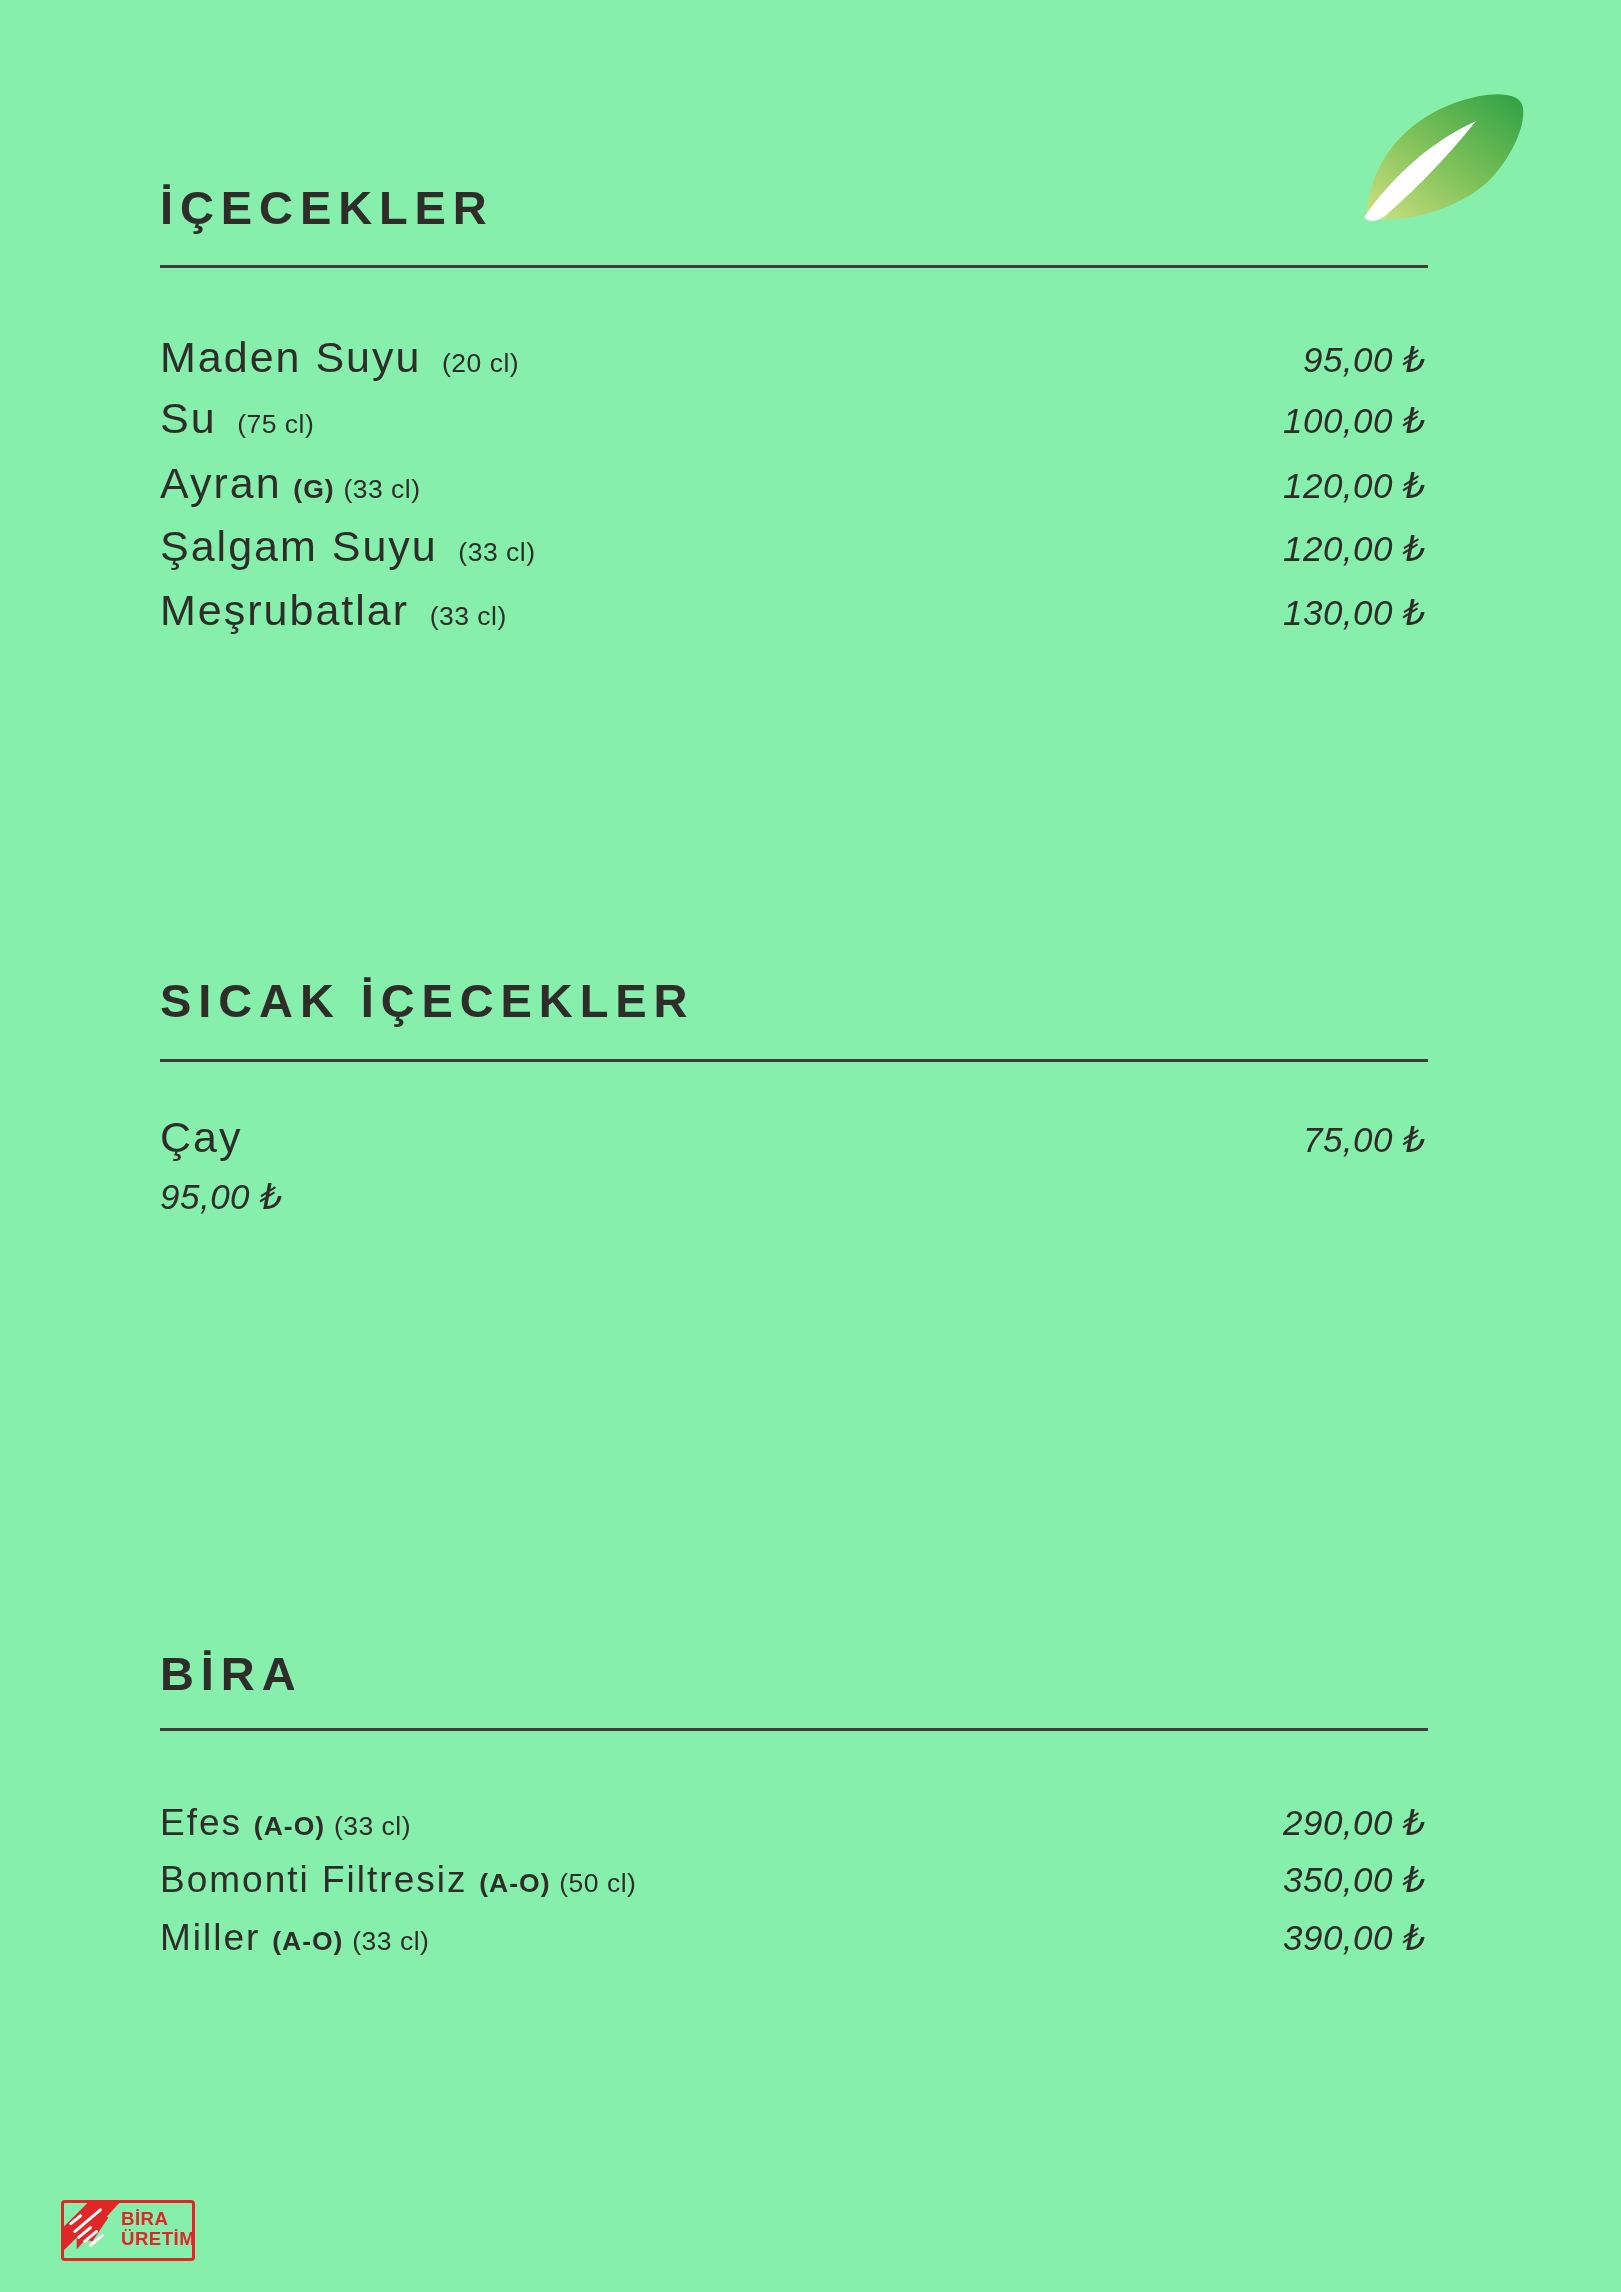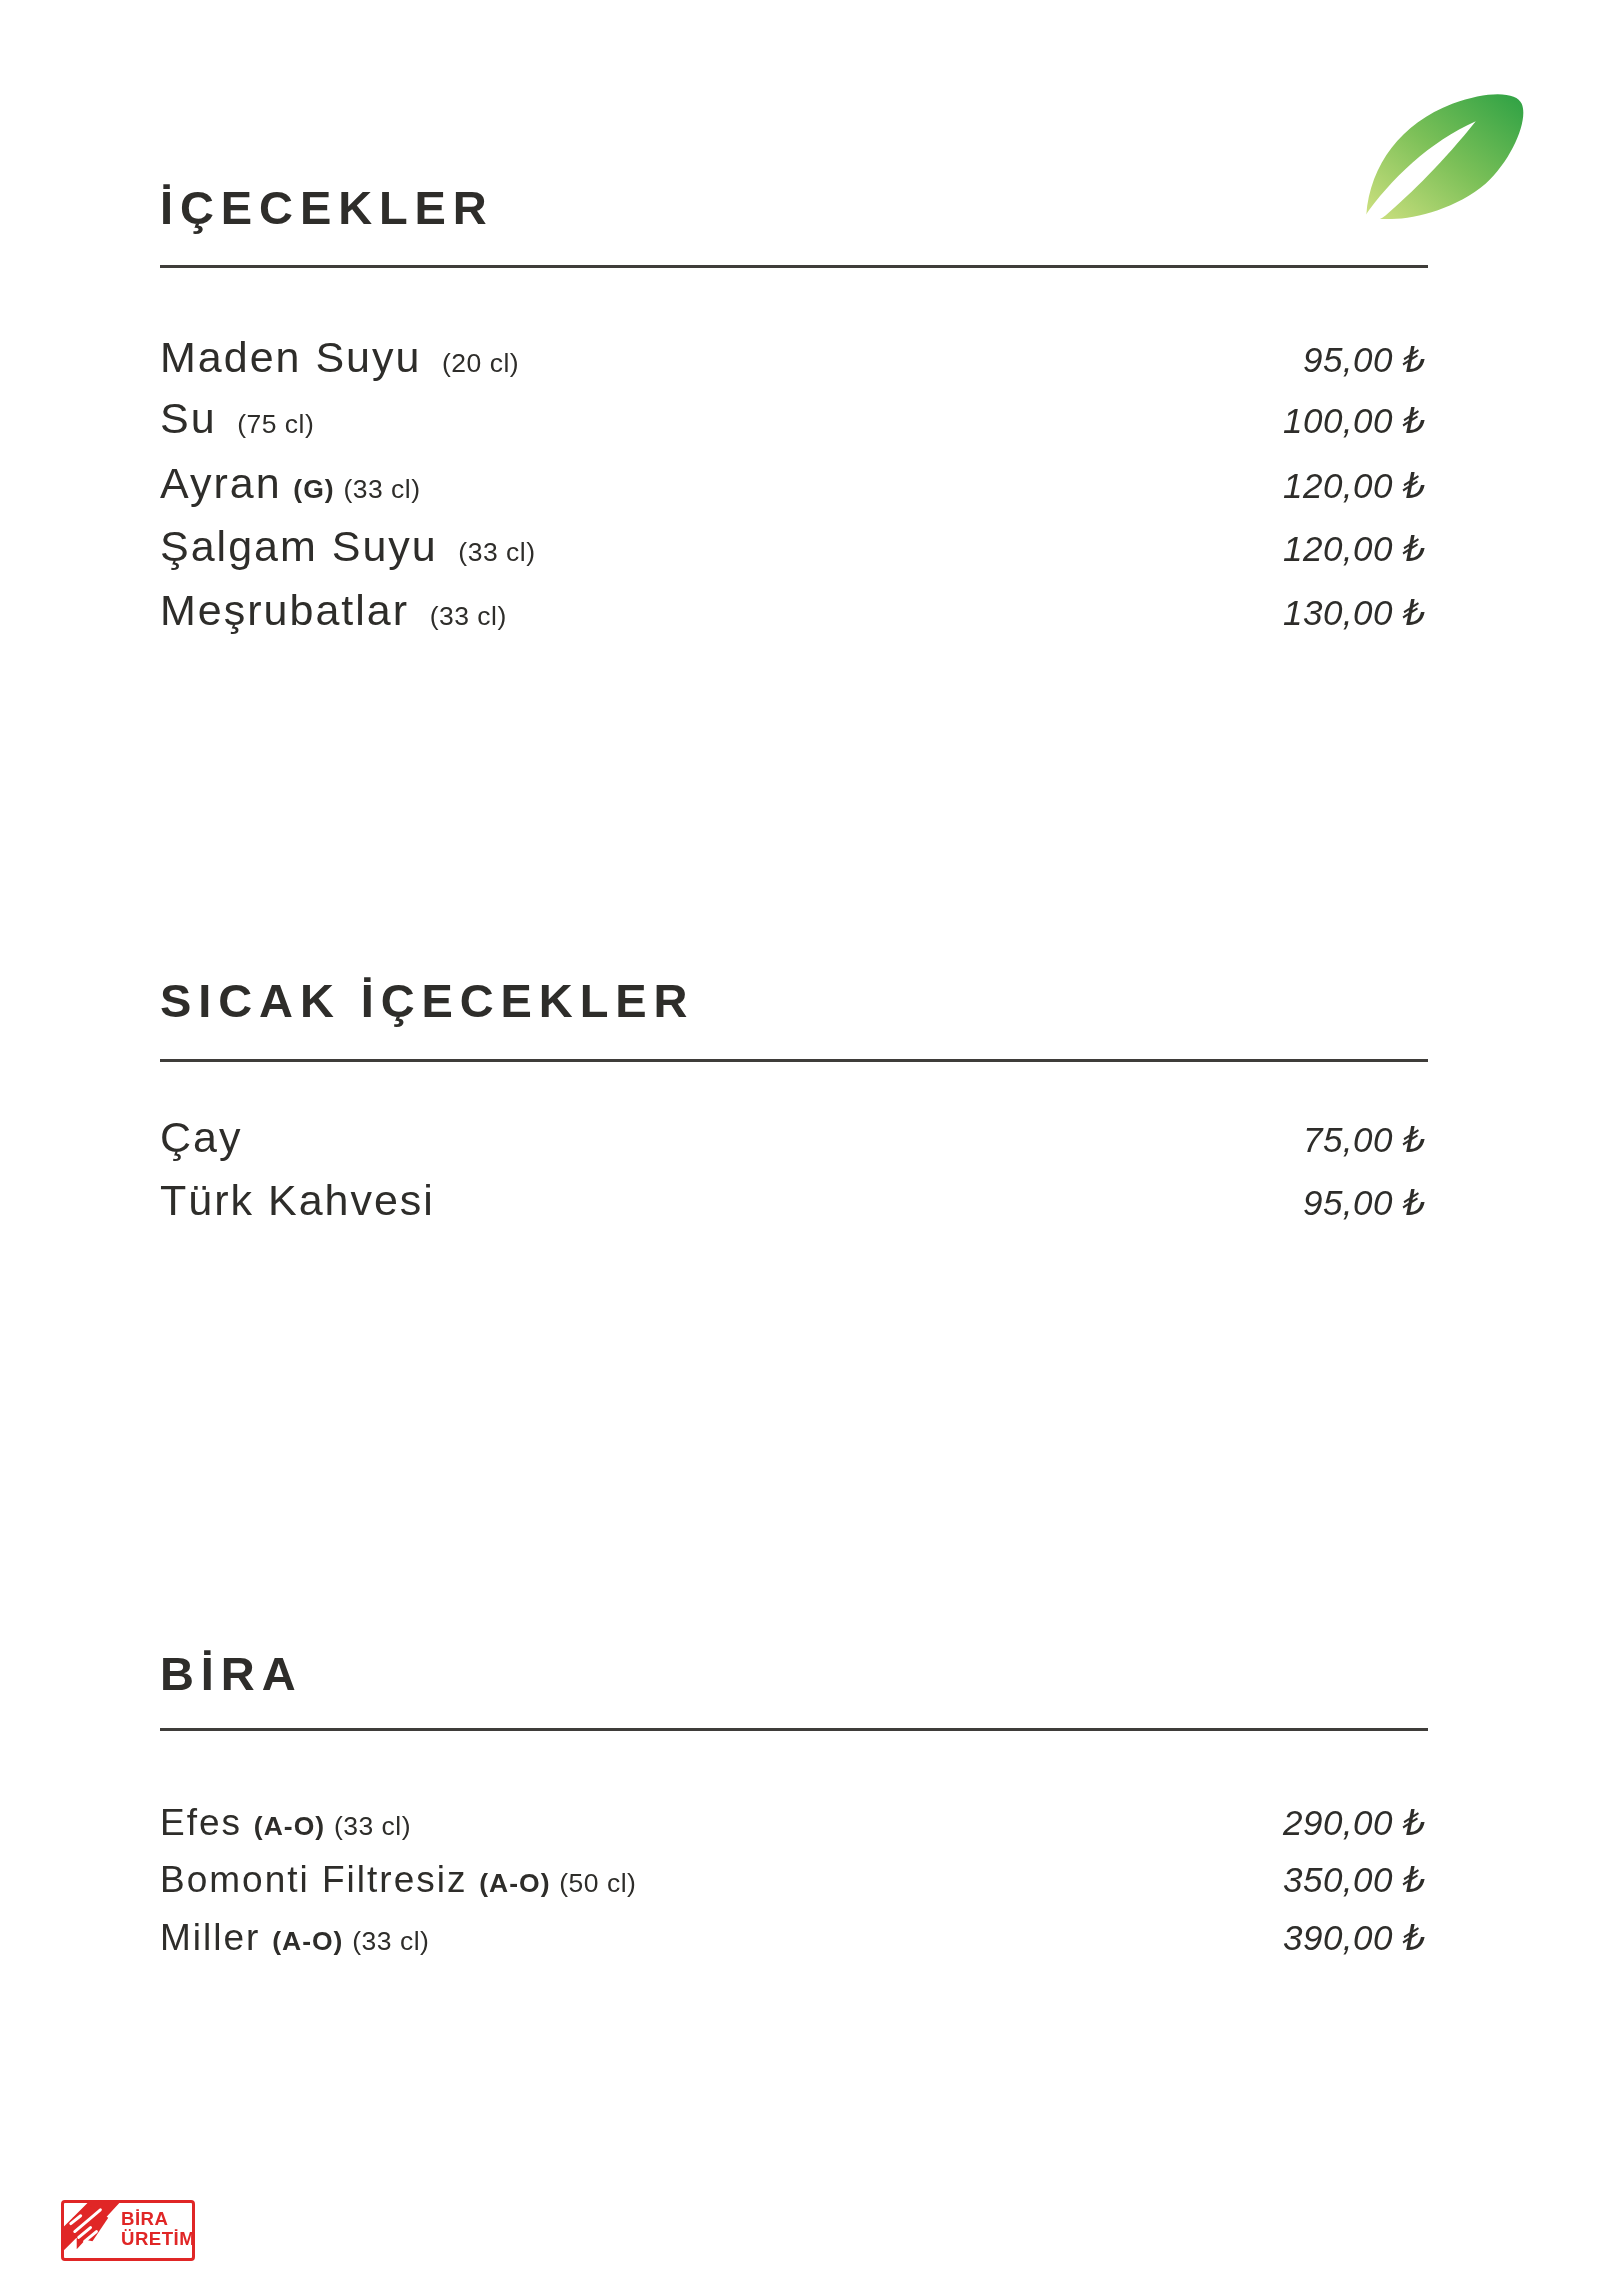--- a/index.html
+++ b/index.html
@@ -1,21 +1,21 @@
 <!DOCTYPE html>
 <html><head>
 <meta charset="utf-8">
 <style>
   * { margin:0; padding:0; box-sizing:border-box; }
   html,body { background:#e9e9e9; }
   .page {
     position:relative;
     width:1621px; height:2293px;
     margin:0 auto;
-    background:#ffffff;
+    background:#86efac;
     font-family:"Liberation Sans","DejaVu Sans",sans-serif;
     color:#2e2d2a;
     overflow:hidden;
   }
   .section-title {
     position:absolute; left:160px;
     font-size:47px; line-height:47px;
     font-weight:bold; letter-spacing:6.9px;
     color:#2e2d2a; white-space:nowrap;
   }
@@ -117,23 +117,20 @@
     <div class="rule" style="top:1059px"></div>
 
     <div class="row" style="top:1114px">
       <div class="item-name">
         <span>Çay</span><span class="item-tag"></span><span class="item-size"></span>
       </div>
       <div class="price">75,00 ₺</div>
     </div>
 
     <div class="row" style="top:1177px">
-      <div class="item-name">
-        <span>Türk Kahvesi</span><span class="item-tag"></span><span class="item-size"></span>
-      </div>
       <div class="price">95,00 ₺</div>
     </div>
   </section>
 
   <section>
     <h2 class="section-title" style="top:1650px">BİRA</h2>
     <div class="rule" style="top:1728px"></div>
 
     <div class="row s3" style="top:1802px">
       <div class="item-name">

